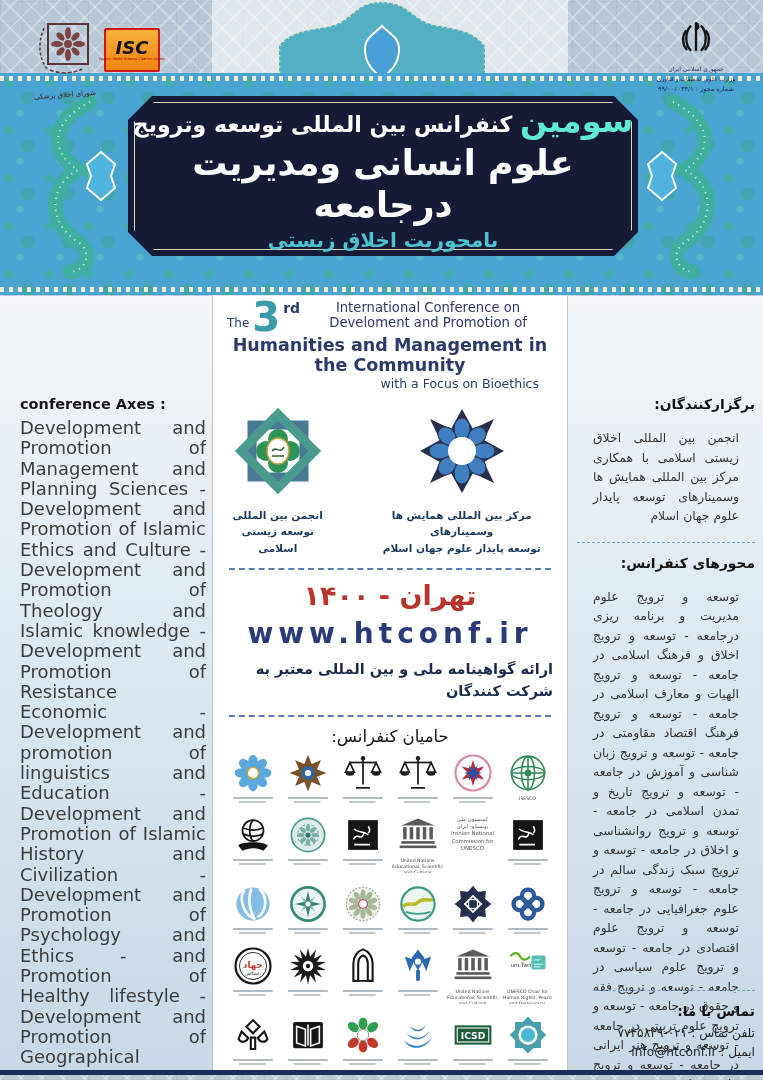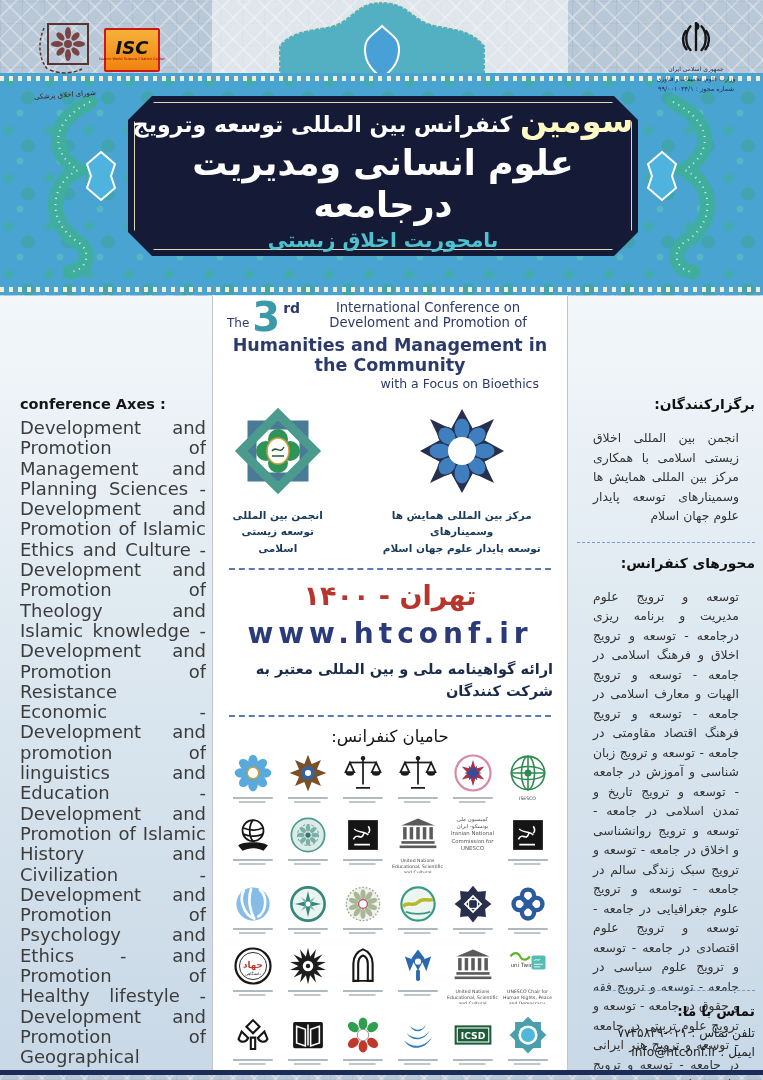--- a/index.html
+++ b/index.html
@@ -34,21 +34,21 @@
   .diamond.left{left:78px}.diamond.right{right:78px}
   
   .navy-panel{position:absolute;left:128px;top:96px;width:510px;height:160px;
     background:#151a36;
     clip-path:polygon(24px 0,calc(100% - 24px) 0,100% 24px,100% calc(100% - 24px),calc(100% - 24px) 100%,24px 100%,0 calc(100% - 24px),0 24px);}
   .navy-inner{position:absolute;inset:6px;border:1.5px solid #ded8b8;
     clip-path:polygon(20px 0,calc(100% - 20px) 0,100% 20px,100% calc(100% - 20px),calc(100% - 20px) 100%,20px 100%,0 calc(100% - 20px),0 20px);}
   .title-wrap{position:absolute;inset:0;display:flex;flex-direction:column;justify-content:center;
     align-items:center;direction:rtl;text-align:center;gap:2px;padding-top:4px;}
   .t-line1{font-size:22px;font-weight:bold;color:#fff;line-height:1.1;}
-  .t-hl{color:#fef9c3;font-size:32px;}
+  .t-hl{color:#5eead4;font-size:32px;}
   .t-line2{font-size:35px;font-weight:bold;color:#fff;line-height:1.2;}
   .t-line3{font-size:20px;font-weight:bold;color:#4cc3cf;line-height:1.2;}
   
   .uni-logo{position:absolute;left:26px;top:20px;width:78px;text-align:center;color:#4a2c2c;}
   .uni-cap{font-size:7px;margin-top:1px;color:#3a2424;transform:rotate(-4deg);}
   .isc-badge{position:absolute;left:104px;top:28px;width:52px;height:40px;
     background:linear-gradient(#f6b13a,#ef8410);border:2.5px solid #cf1717;border-radius:2px;
     display:flex;flex-direction:column;align-items:center;justify-content:center;}
   .isc-badge .isc-txt{font-size:18px;font-weight:bold;color:#111;line-height:1;font-style:italic;}
   .isc-badge .isc-sub{font-size:3.5px;color:#a00;white-space:nowrap;}

